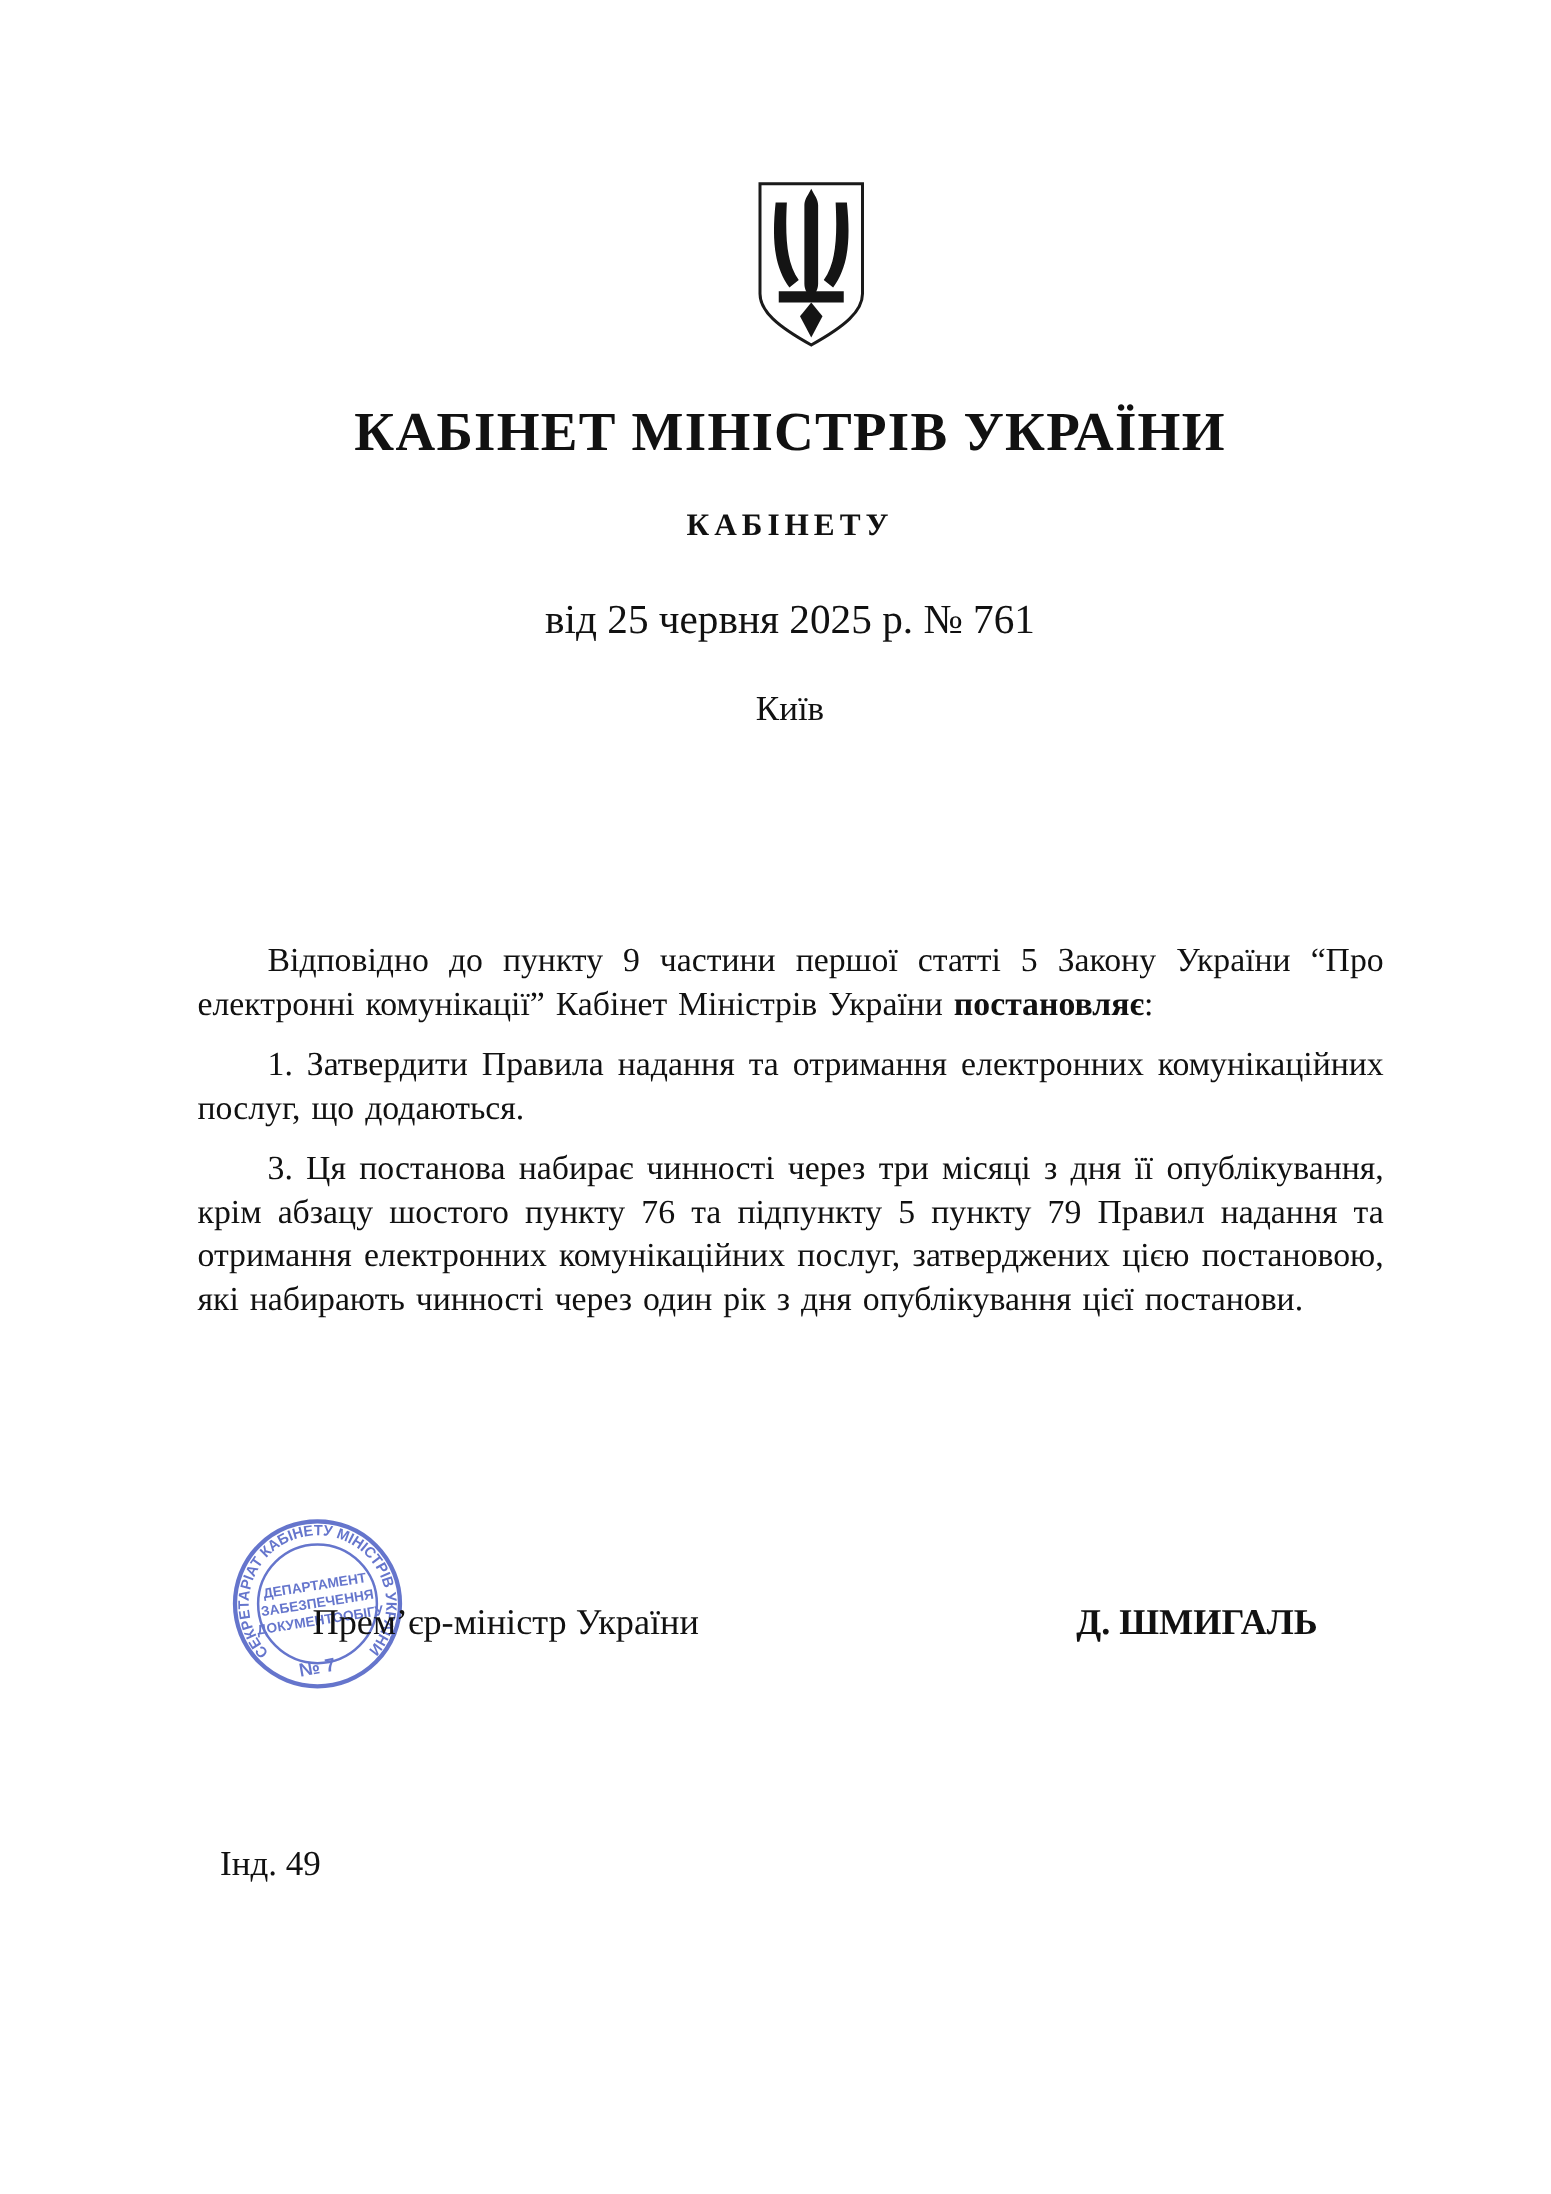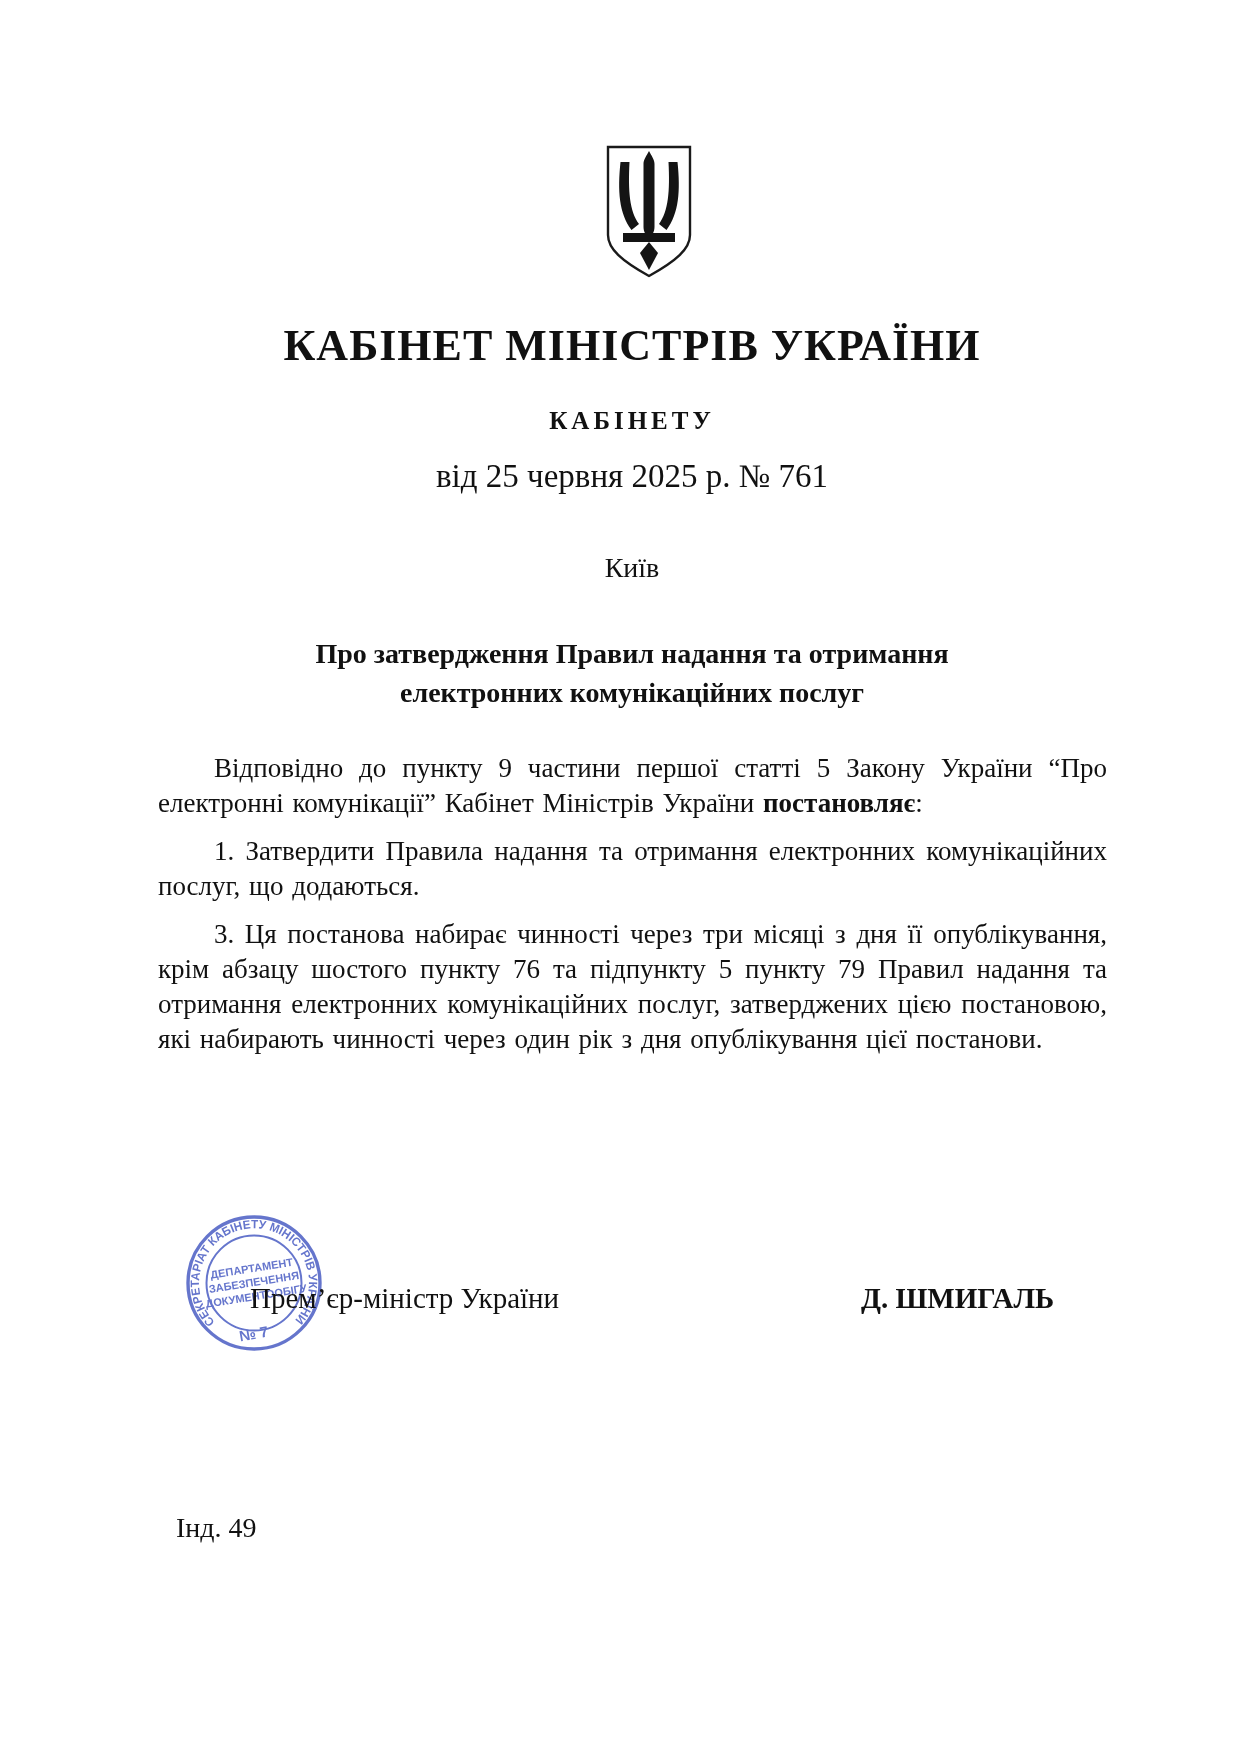--- a/index.html
+++ b/index.html
@@ -13,21 +13,21 @@
     overflow: hidden;
   }
   .centered {
     position: absolute;
     left: 62px;
     width: 1140px;
     text-align: center;
   }
   .org-name   { top: 320px; font-size: 44px; font-weight: bold; letter-spacing: 1px; }
   .doc-type   { top: 407px; font-size: 25px; font-weight: bold; letter-spacing: 4px; }
-  .date-line  { top: 458px; font-size: 33px; }
+  .date-line  { top: 478px; font-size: 33px; }
   .city       { top: 552px; font-size: 28px; }
   .doc-title  { top: 634px; font-size: 28px; font-weight: bold; line-height: 39px; }
 
   .emblem { position: absolute; left: 603px; top: 143px; width: 92px; height: 137px; }
 
   .body-text {
     position: absolute;
     left: 158px; top: 735px; width: 949px;
     font-size: 27px; line-height: 35px;
     text-align: justify;
@@ -50,21 +50,21 @@
   .sig-row { position: absolute; left: 0; top: 1282px; width: 100%; z-index: 2; }
   .sig-position {
     position: absolute; left: 250px; top: 0;
     font-size: 29px; font-weight: normal; white-space: nowrap;
   }
   .sig-name {
     position: absolute; left: 861px; top: 0;
     font-size: 29px; font-weight: bold; white-space: nowrap;
   }
 
-  .index-note { position: absolute; left: 176px; top: 1512px; font-size: 28px; }
+  .index-note { position: absolute; left: 176px; top: 1476px; font-size: 28px; }
 
   .footer-ref {
     position: absolute; right: 70px; top: 1708px;
     font-size: 29px; white-space: nowrap; margin-top: 44px;
   }
 </style>
 </head>
 <body>
 
 <div class="page">
@@ -77,24 +77,20 @@
       <path d="M74.5,19 C77.5,48 76,70 63.5,87 L56,81 C65.5,68 67,48 65.5,19 Z"></path>
       <path d="M20,90 L72,90 L72,99 L20,99 Z"></path>
       <path d="M46,99 L55,110 L46,127 L37,110 Z"></path>
     </g>
   </svg>
 
   <div class="centered org-name">КАБІНЕТ МІНІСТРІВ УКРАЇНИ</div>
   <div class="centered doc-type">КАБІНЕТУ</div>
   <div class="centered date-line">від 25 червня 2025 р. № 761</div>
   <div class="centered city">Київ</div>
-  <div class="centered doc-title">
-    <div>Про затвердження Правил надання та отримання</div>
-    <div>електронних комунікаційних послуг</div>
-  </div>
 
   <div class="body-text">
     <p><span>Відповідно до пункту 9 частини першої статті 5 Закону України “Про електронні комунікації” Кабінет Міністрів України </span><span class="bold">постановляє</span><span>:</span></p>
     <p>1. Затвердити Правила надання та отримання електронних комунікаційних послуг, що додаються.</p>
     <p>3. Ця постанова набирає чинності через три місяці з дня її опублікування, крім абзацу шостого пункту 76 та підпункту 5 пункту 79 Правил надання та отримання електронних комунікаційних послуг, затверджених цією постановою, які набирають чинності через один рік з дня опублікування цієї постанови.</p>
   </div>
 
   <svg class="stamp" viewBox="0 0 140 140" aria-hidden="true">
     <g fill="none" stroke="#4b5ec4">
       <circle cx="70" cy="70" r="66" stroke-width="3.4"></circle>

